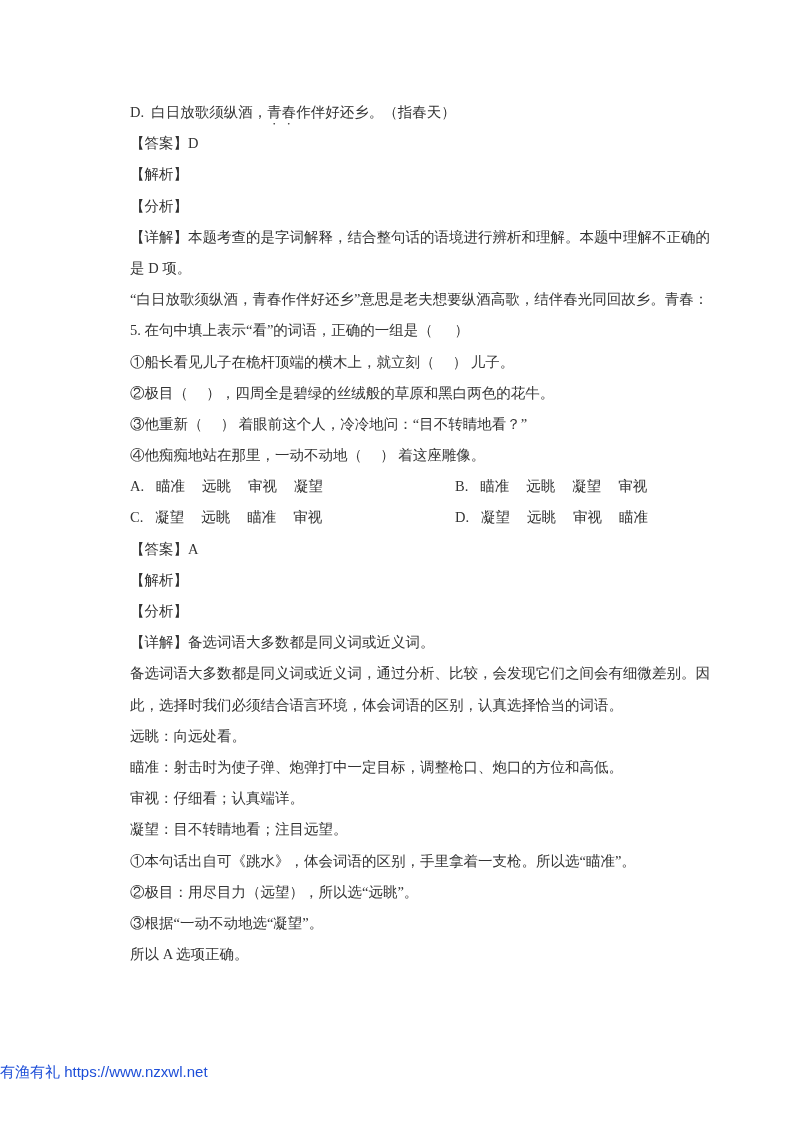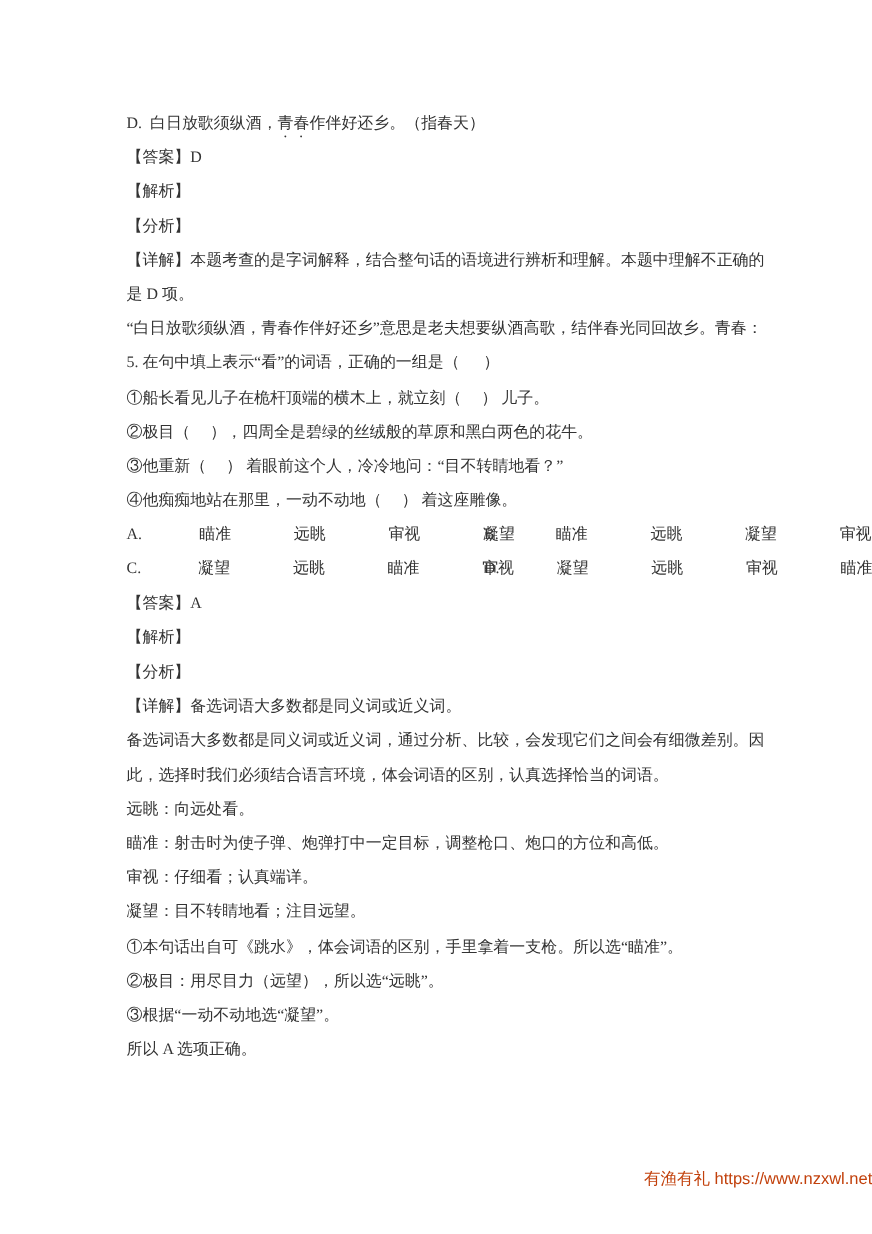--- a/index.html
+++ b/index.html
@@ -6,52 +6,52 @@
   body {
     width: 793px;
     height: 1122px;
     background: #ffffff;
     position: relative;
     font-family: "Liberation Serif", serif;
     overflow: hidden;
   }
   .content {
     position: absolute;
-    left: 115px;
+    left: 130px;
     top: 97px;
     width: 600px;
   }
   .line {
     height: 31.2px;
     line-height: 31.2px;
     font-size: 14.5px;
     color: #333333;
     white-space: pre;
   }
   .emph {
     -webkit-text-emphasis: filled dot;
     -webkit-text-emphasis-position: under right;
     text-emphasis: filled dot;
     text-emphasis-position: under right;
   }
   .opt-row { display: flex; }
   .opt { display: flex; align-items: center; }
   .opt-left { width: 325px; }
   .opt-label { margin-right: 12px; }
-  .opt-word { margin-right: 17px; margin-left: 40px; }
+  .opt-word { margin-right: 17px; }
   .footer {
     position: absolute;
     top: 1062px;
     left: 0;
     width: 793px;
-    text-align: right;
+    text-align: left;
     font-family: "Liberation Sans", sans-serif;
     font-size: 15px;
     line-height: 20px;
-    color: #c2410c;
+    color: #1d4ed8;
     white-space: pre;
   }
 </style>
 </head>
 <body>
 
 <div class="content">
 
   <div class="line"><span>D.  白日放歌须纵酒，</span><span class="emph">青春</span><span>作伴好还乡。（指春天）</span></div>
 

